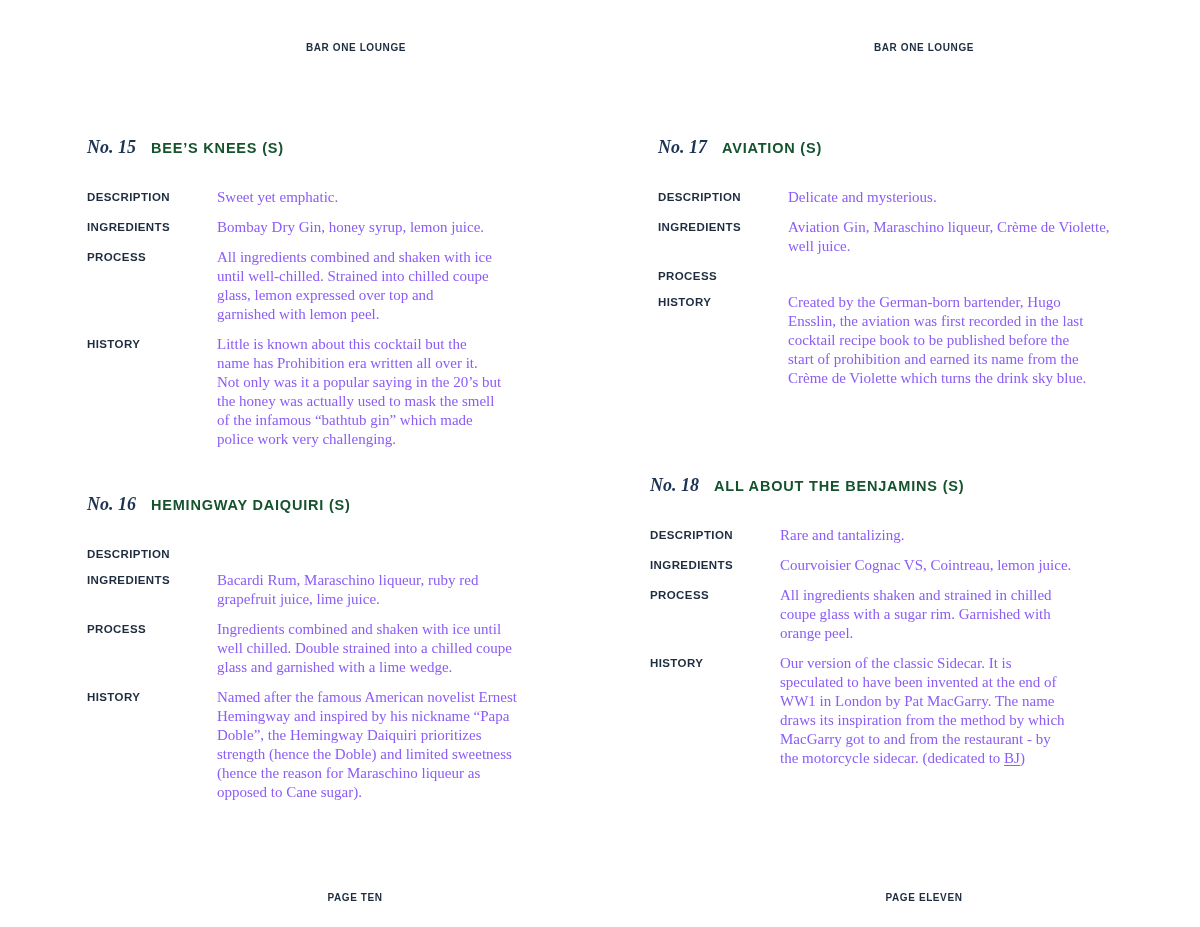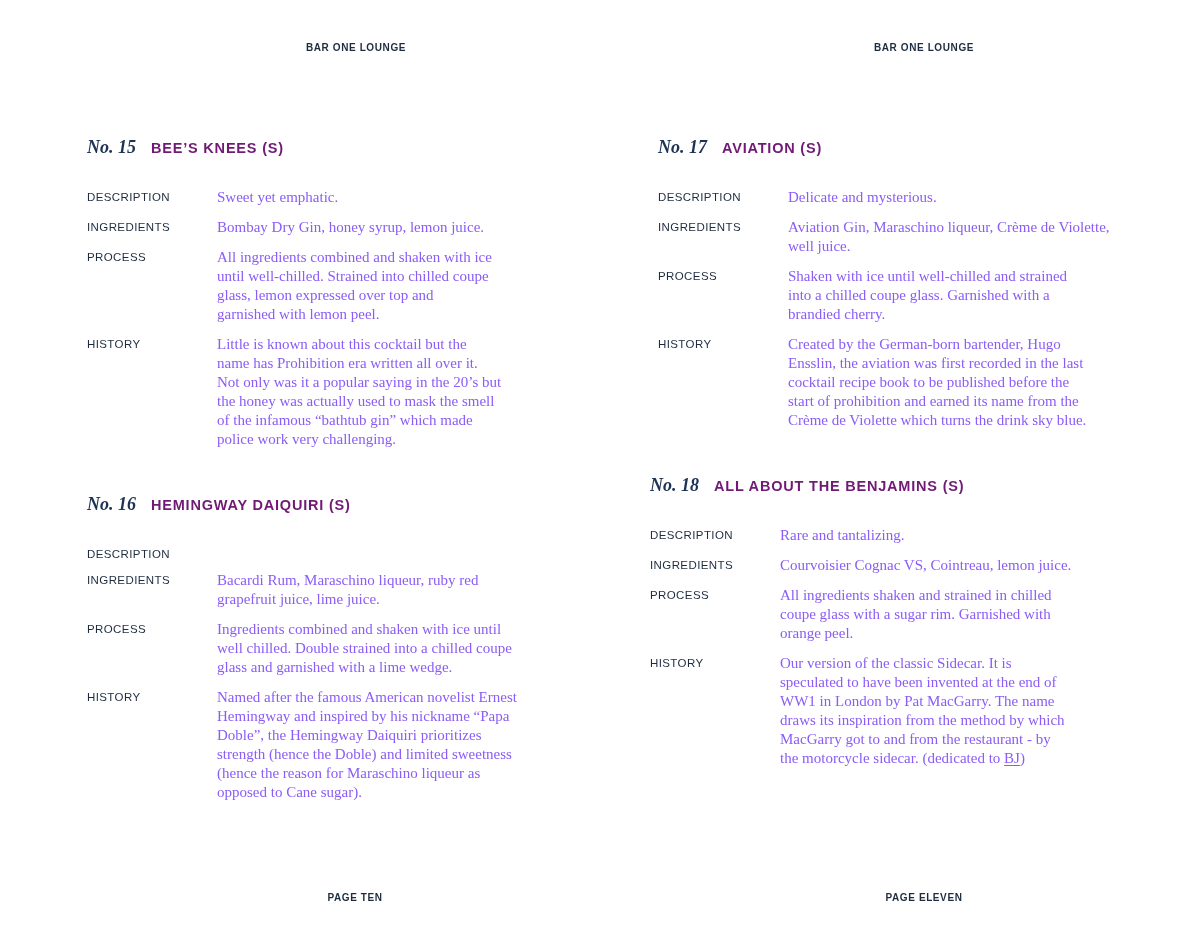--- a/index.html
+++ b/index.html
@@ -35,26 +35,26 @@
   #recipe-17 { top:133px;margin-left:8px; }
   #recipe-18 { top:471px; }
 
   .recipe-title { margin:0 0 28px 0; line-height:24px; white-space:nowrap; }
   .recipe-no {
     font-family:"Liberation Serif", serif; font-style:italic; font-weight:bold;
     font-size:18px; color:#1d3355;
   }
   .recipe-name {
     font-family:"Liberation Sans", sans-serif; font-weight:bold;
-    font-size:14.5px; letter-spacing:0.8px; color:#701a75; margin-left:9px;
+    font-size:14.5px; letter-spacing:0.8px; color:#14532d; margin-left:9px;
   }
 
   .row { display:grid; grid-template-columns:130px 1fr; margin-bottom:11px; }
   .row-label {
-    font-family:"Liberation Sans", sans-serif; font-weight:normal;
+    font-family:"Liberation Sans", sans-serif; font-weight:bold;
     font-size:11.5px; letter-spacing:0.4px; color:#1e2c40; padding-top:3px;
   }
   .row-value {
     font-family:"Liberation Serif", serif; font-size:15px; line-height:19px;
     color:#8b5cf6; white-space:pre-line;
   }
   .u { text-decoration:underline; text-underline-offset:2px; }
 </style>
 </head>
 <body>
@@ -138,23 +138,20 @@
       <div class="row-label">DESCRIPTION</div>
       <div class="row-value">Delicate and mysterious.</div>
     </div>
     <div class="row">
       <div class="row-label">INGREDIENTS</div>
       <div class="row-value">Aviation Gin, Maraschino liqueur, Crème de Violette,
 well juice.</div>
     </div>
     <div class="row">
       <div class="row-label">PROCESS</div>
-      <div class="row-value">Shaken with ice until well-chilled and strained
-into a chilled coupe glass. Garnished with a
-brandied cherry.</div>
     </div>
     <div class="row">
       <div class="row-label">HISTORY</div>
       <div class="row-value">Created by the German-born bartender, Hugo
 Ensslin, the aviation was first recorded in the last
 cocktail recipe book to be published before the
 start of prohibition and earned its name from the
 Crème de Violette which turns the drink sky blue.</div>
     </div>
   </section>

